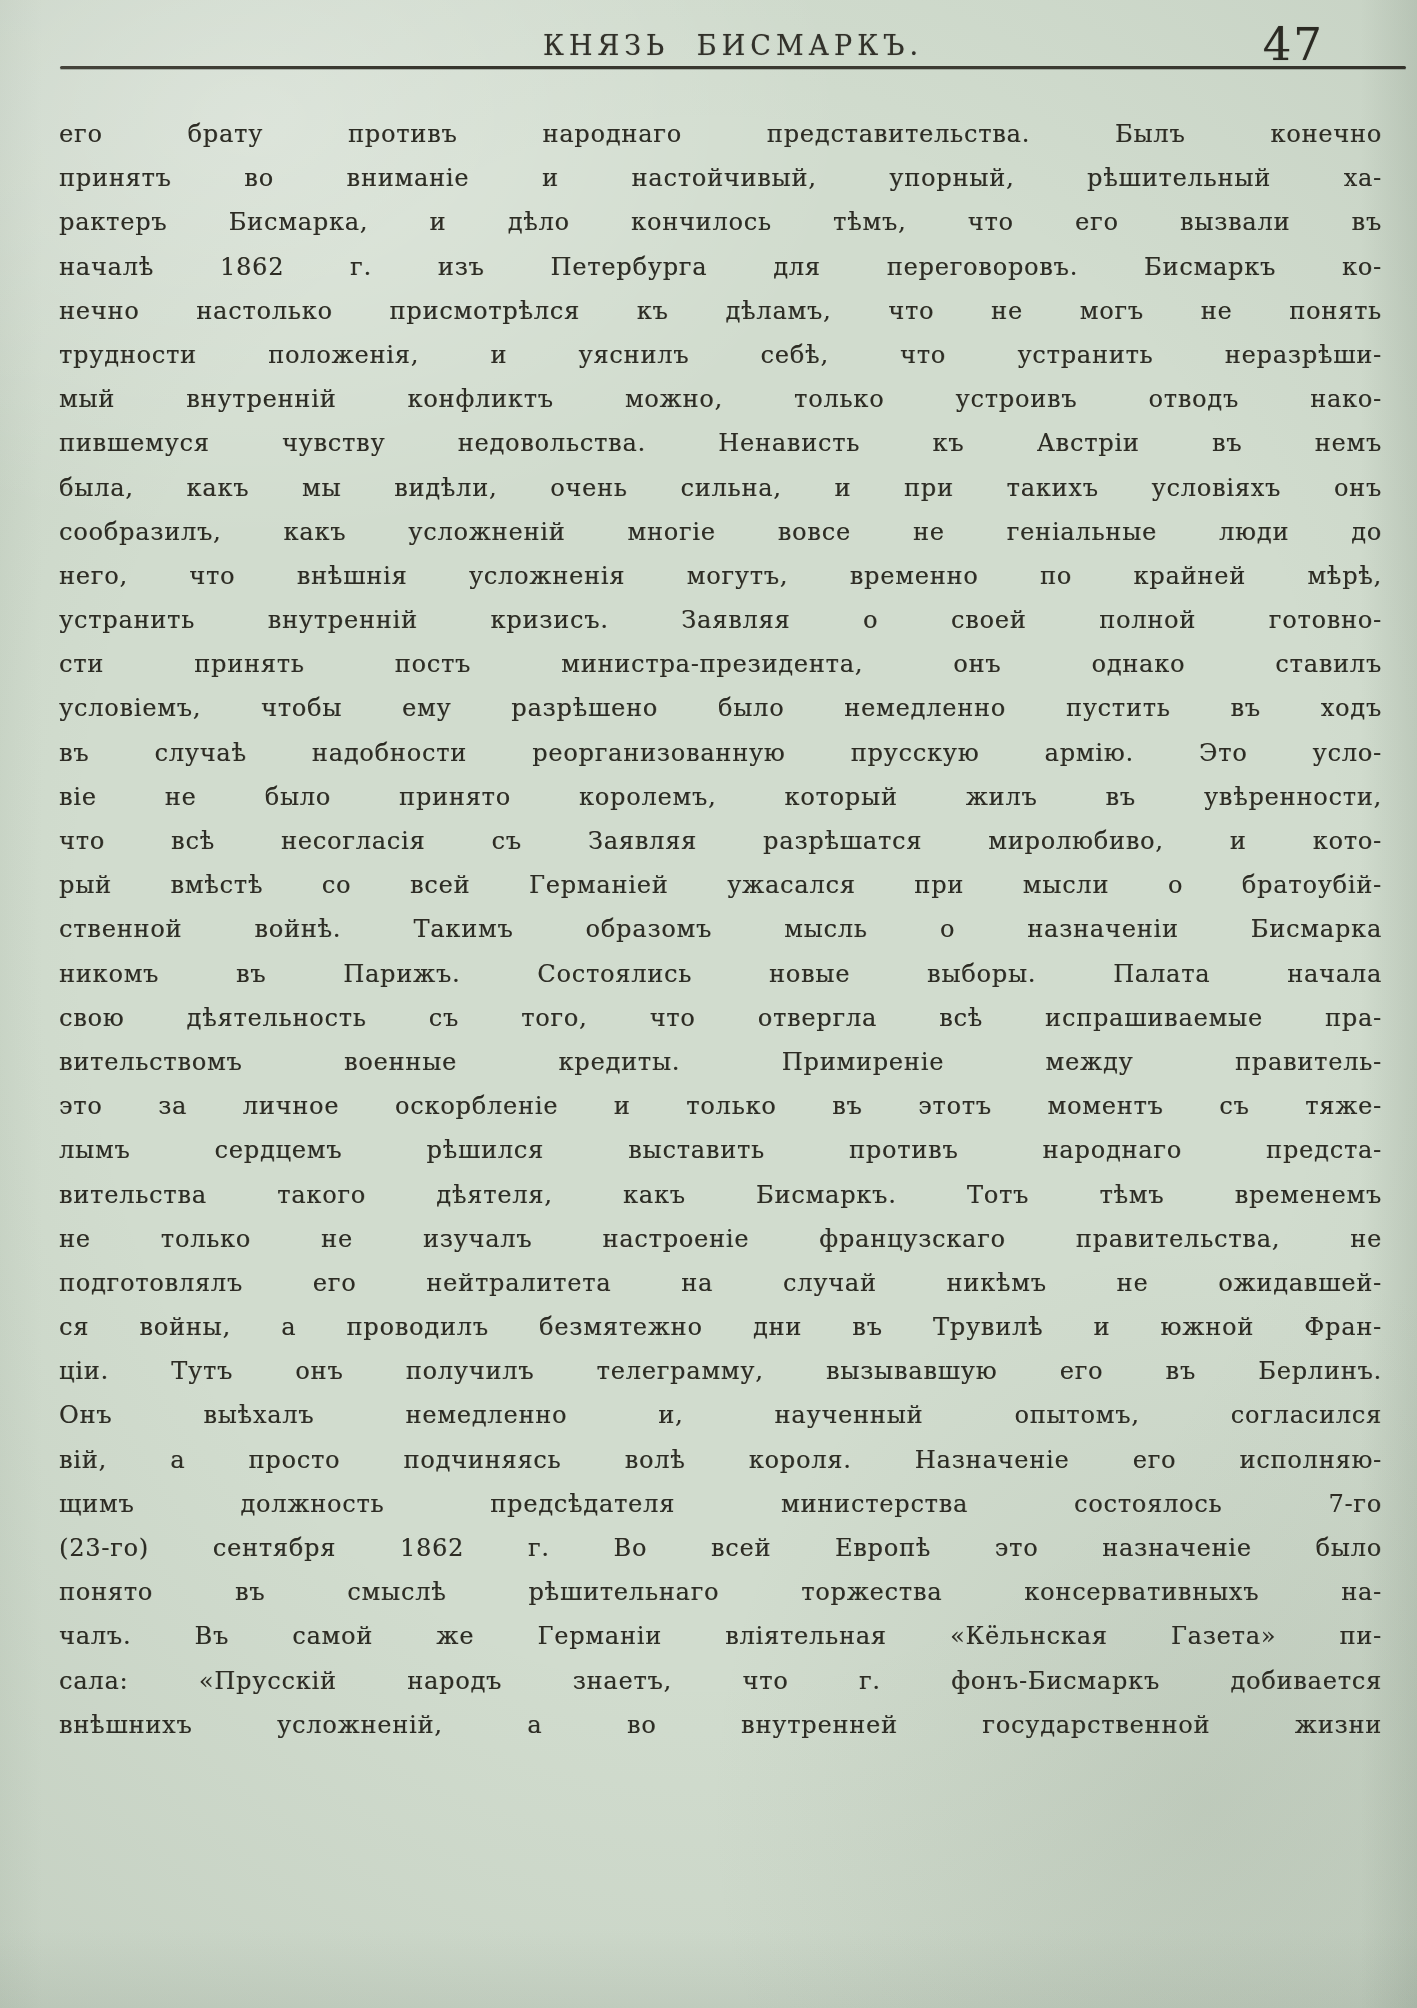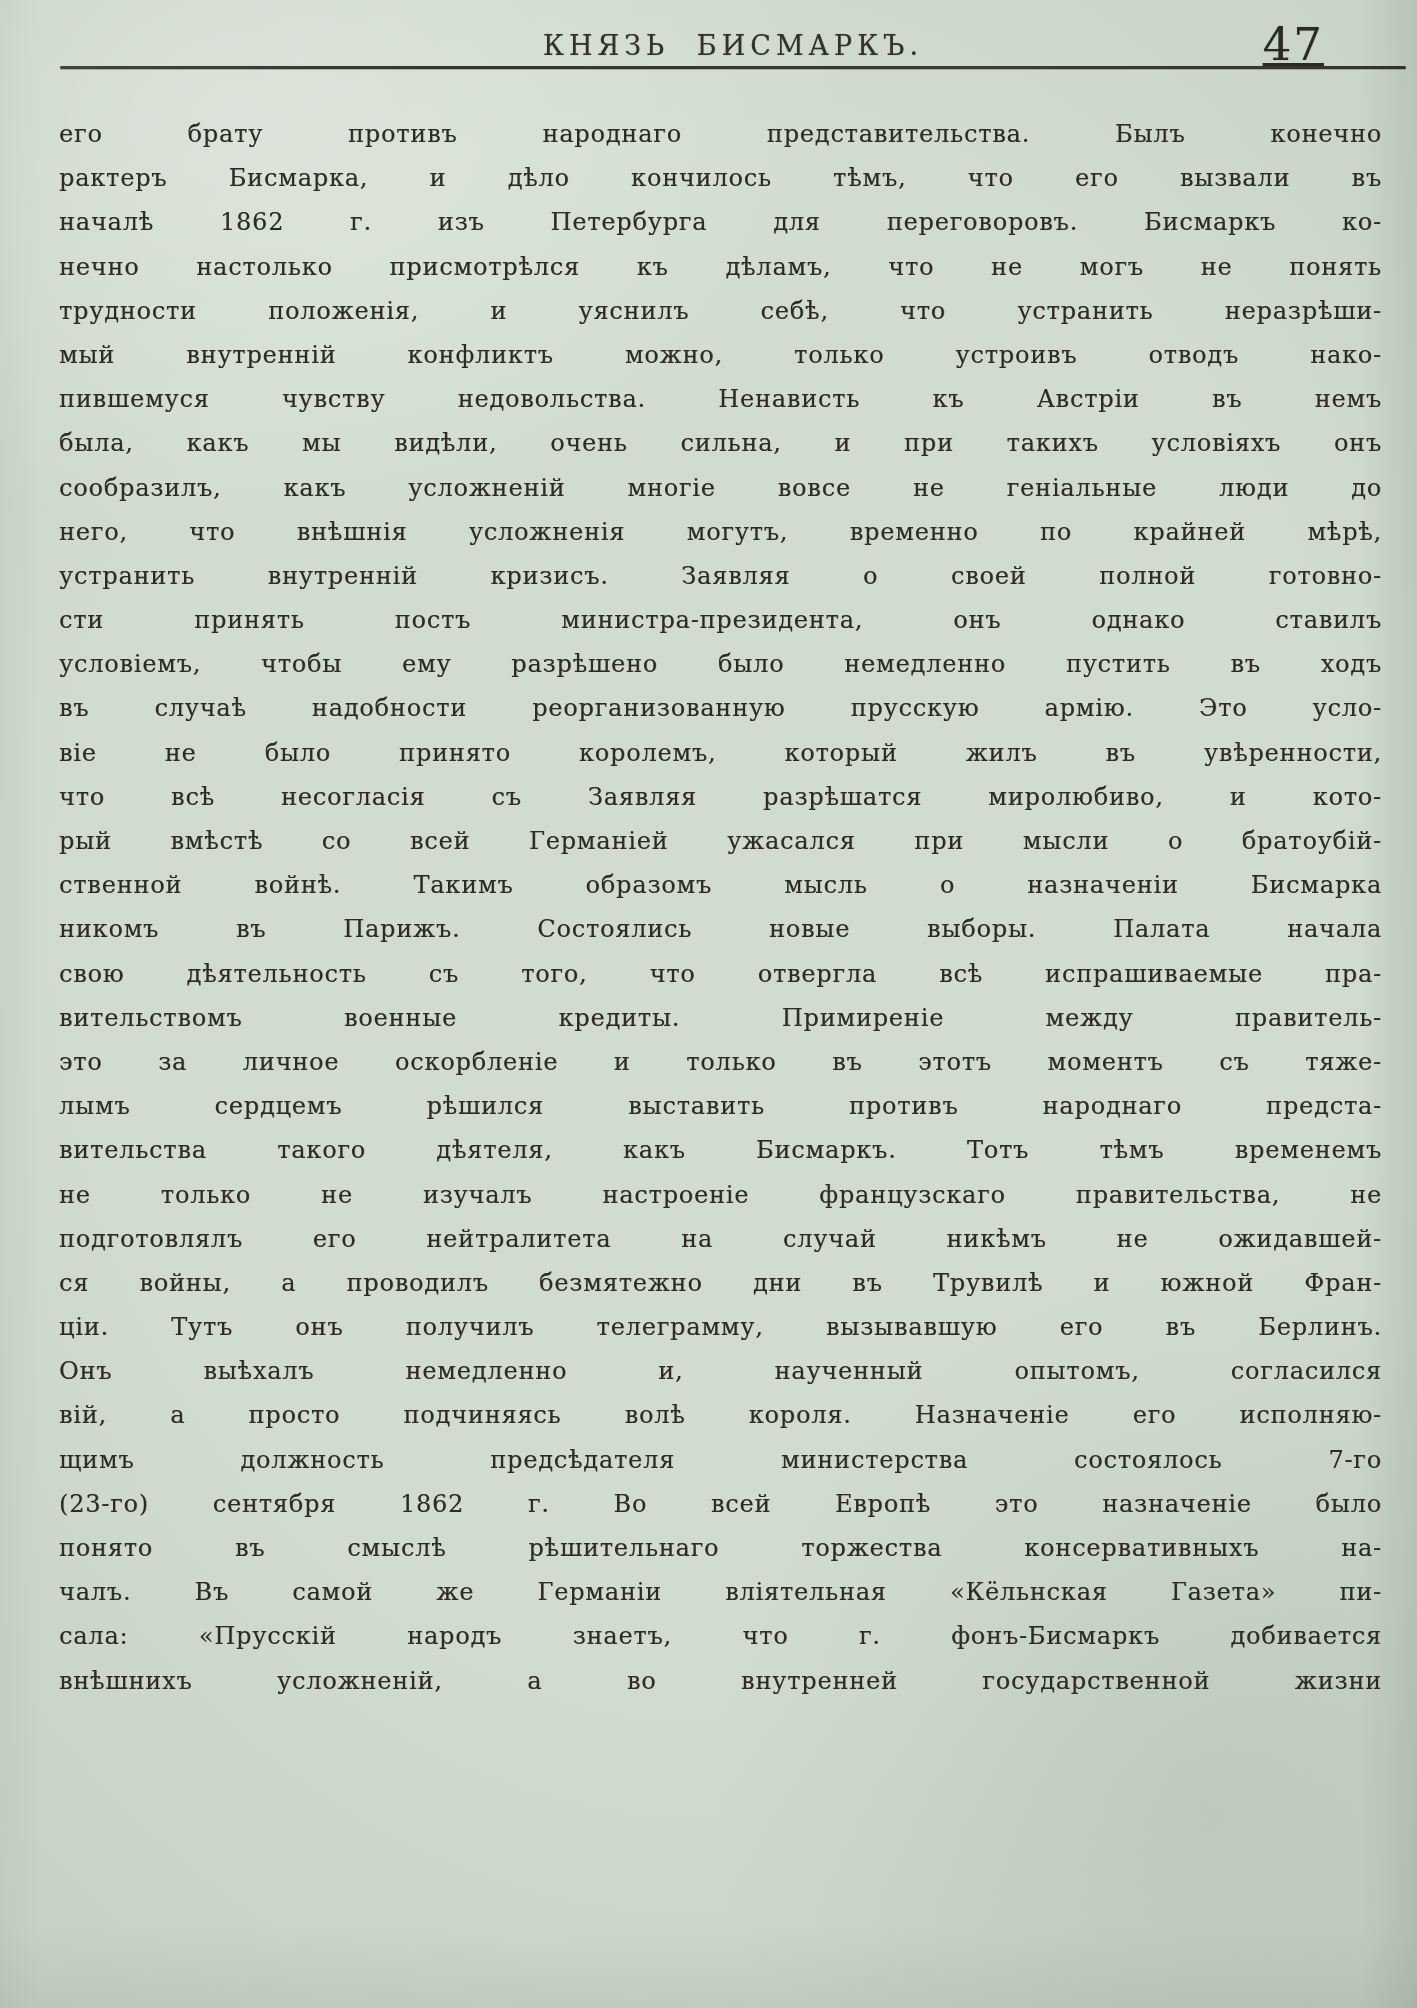--- a/index.html
+++ b/index.html
@@ -42,21 +42,20 @@
     text-shadow: 0 0 1px rgba(50,49,42,0.45);
   }
   .page-number {
     position: absolute;
     top: 18px;
     right: 93px;
     font-size: 45px;
     letter-spacing: 2px;
     color: #2b2a23;
     text-shadow: 0 0 1px rgba(43,42,35,0.45);
-    text-decoration: underline;
   }
   .head-rule {
     position: absolute;
     top: 66px;
     left: 60px;
     right: 11px;
     height: 3px;
     background: linear-gradient(to right, #45443b, #36352d 30%, #3d3c33 70%, #33322b);
     border-radius: 2px;
     box-shadow: 0 1px 0 rgba(80,90,80,0.35);
@@ -86,20 +85,21 @@
 
   <header class="running-head">
     <span class="running-title">КНЯЗЬ БИСМАРКЪ.</span>
     <span class="page-number">47</span>
   </header>
 
   <div class="head-rule"></div>
 
   <main class="body-text">
       <div class="text-line">его брату противъ народнаго представительства. Былъ конечно</div>
+      <div class="text-line">принятъ во вниманіе и настойчивый, упорный, рѣшительный ха-</div>
       <div class="text-line">рактеръ Бисмарка, и дѣло кончилось тѣмъ, что его вызвали въ</div>
       <div class="text-line">началѣ 1862 г. изъ Петербурга для переговоровъ. Бисмаркъ ко-</div>
       <div class="text-line">нечно настолько присмотрѣлся къ дѣламъ, что не могъ не понять</div>
       <div class="text-line">трудности положенія, и уяснилъ себѣ, что устранить неразрѣши-</div>
       <div class="text-line">мый внутренній конфликтъ можно, только устроивъ отводъ нако-</div>
       <div class="text-line">пившемуся чувству недовольства. Ненависть къ Австріи въ немъ</div>
       <div class="text-line">была, какъ мы видѣли, очень сильна, и при такихъ условіяхъ онъ</div>
       <div class="text-line">сообразилъ, какъ усложненій многіе вовсе не геніальные люди до</div>
       <div class="text-line">него, что внѣшнія усложненія могутъ, временно по крайней мѣрѣ,</div>
       <div class="text-line">устранить внутренній кризисъ. Заявляя о своей полной готовно-</div>

